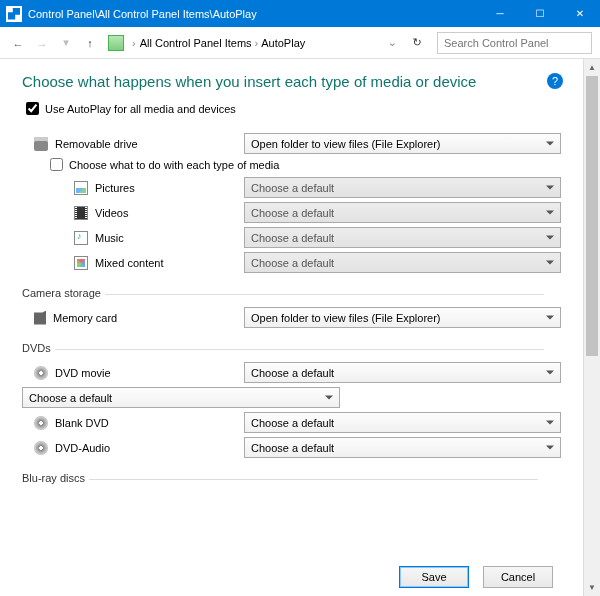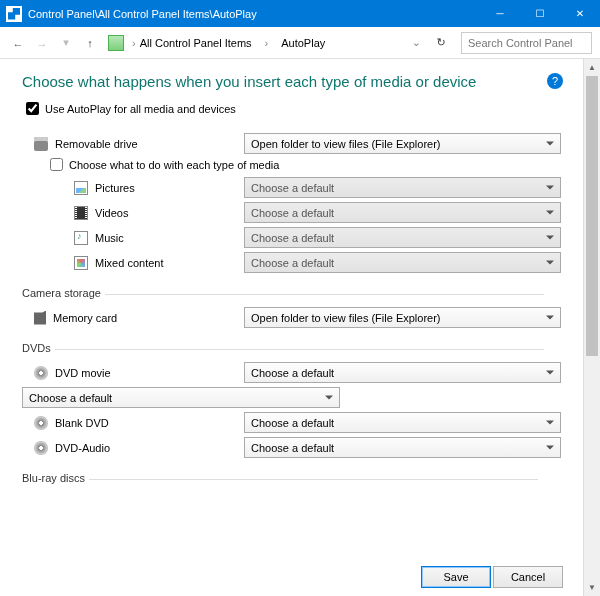--- a/index.html
+++ b/index.html
@@ -8,26 +8,26 @@
 .titlebar .app-icon { width: 16px; height: 16px; margin: 0 6px; background: #fff; display: inline-block; position: relative; }
 .titlebar .app-icon::after { content: ""; position: absolute; inset: 2px; background: #0078d7; clip-path: polygon(0 40%, 40% 40%, 40% 0, 100% 0, 100% 60%, 60% 60%, 60% 100%, 0 100%); }
 .titlebar .title-text { flex: 1; }
 .titlebar .win-btns { display: flex; height: 100%; }
 .titlebar .win-btn { width: 40px; display: flex; align-items: center; justify-content: center; font-size: 10px; cursor: default; }
 .navbar { height: 32px; border-bottom: 1px solid #e0e0e0; display: flex; align-items: center; padding: 0 8px; font-size: 11px; gap: 4px; }
 .nav-arrow { width: 20px; text-align: center; color: #555; }
 .nav-arrow.disabled { color: #bbb; }
 .nav-up { width: 20px; text-align: center; color: #333; }
 .addr-icon { width: 16px; height: 16px; margin: 0 4px; display: inline-block; border: 1px solid #4caf50; background: linear-gradient(to bottom, #b6e8b6, #7dcf7d); }
-.breadcrumbs { display: flex; align-items: center; gap: 13px; flex: 1; }
+.breadcrumbs { display: flex; align-items: center; gap: 3px; flex: 1; }
 .breadcrumbs .sep { color: #888; }
 .breadcrumbs .bc-item { color: #000; }
 .nav-dropdown { color: #888; margin-right: 6px; }
 .refresh-btn { width: 20px; text-align: center; color: #333; }
-.search-box { width: 131px; height: 22px; border: 1px solid #ccc; font-size: 11px; padding: 2px 6px; color: #777; margin-left: 6px; }
+.search-box { width: 155px; height: 22px; border: 1px solid #ccc; font-size: 11px; padding: 2px 6px; color: #777; margin-left: 6px; }
 .body-wrap { display: flex; height: calc(596px - 27px - 32px); }
 .content { flex: 1; padding: 14px 22px 0 22px; overflow: hidden; position: relative; }
 .page-title { color: #0f766e; font-size: 15px; font-weight: 400; margin-bottom: 12px; }
 .help-icon { position: absolute; right: 20px; top: 14px; width: 16px; height: 16px; border-radius: 50%; background: #0078d7; color: #fff; font-size: 11px; text-align: center; line-height: 16px; }
 .chk-row { display: flex; align-items: center; gap: 6px; font-size: 11px; margin-bottom: 18px; margin-left: 4px; }
 .chk-row input, .chk-row2 input { width: 13px; height: 13px; accent-color: #000; }
 .section-head { font-size: 11px; color: #333; margin-bottom: 8px; }
 .section-head .line { display: inline-block; vertical-align: middle; border-top: 1px solid #ddd; width: calc(100% - 120px); margin-left: 4px; }
 .section-head.wide .line { width: calc(100% - 100px); }
 .section-head.dvd .line { width: calc(100% - 50px); }
@@ -50,21 +50,21 @@
 .ico-mixed::after{content:"";position:absolute;inset:2px;background:conic-gradient(#e66,#6ae,#8d6,#e66);}
 .ico-sd { width:12px;background:#666;clip-path:polygon(0 15%,70% 15%,100% 0,100% 100%,0 100%); }
 .select { flex:1; max-width: 318px; height: 21px; border: 1px solid #aaa; background: linear-gradient(#fdfdfd,#f0f0f0); font-size: 11px; padding: 2px 16px 2px 6px; position: relative; display:flex; align-items:center; }
 .select.dim { background: linear-gradient(#ececec,#e2e2e2); color:#555; }
 .select::after { content:""; position:absolute; right:6px; top:50%; transform:translateY(-30%); border:4px solid transparent; border-top-color:#555; }
 .chk-row2 { display:flex; align-items:center; gap:6px; font-size:11px; margin:4px 0 6px 28px; }
 .section { margin-bottom: 14px; }
 .scrollbar { width: 17px; background: #f0f0f0; border-left: 1px solid #ddd; position: relative; }
 .scrollbar .sb-btn { height:17px; background:#f0f0f0; display:flex; align-items:center; justify-content:center; color:#666; font-size:8px; }
 .scrollbar .sb-thumb { position:absolute; left:2px; right:2px; top:17px; height:280px; background:#c2c2c2; }
-.footer { position:absolute; right:20px; bottom:8px; display:flex; gap:2px;padding-left:24px; }
+.footer { position:absolute; right:30px; bottom:8px; display:flex; gap:14px;padding-left:24px; }
 .footer .btn { min-width:70px; height:22px; border:1px solid #adadad; background:linear-gradient(#f6f6f6,#e8e8e8); font-size:11px; padding:0 12px; display:flex; align-items:center; justify-content:center; }
 .footer .btn.primary { border:1px solid #0078d7; box-shadow: inset 0 0 0 1px #8cc8ff; }
 .spacer { height: 40px; }
 </style>
 </head>
 <body>
 
 <div class="titlebar">
   <span class="app-icon"></span>
   <span class="title-text">Control Panel\All Control Panel Items\AutoPlay</span>

